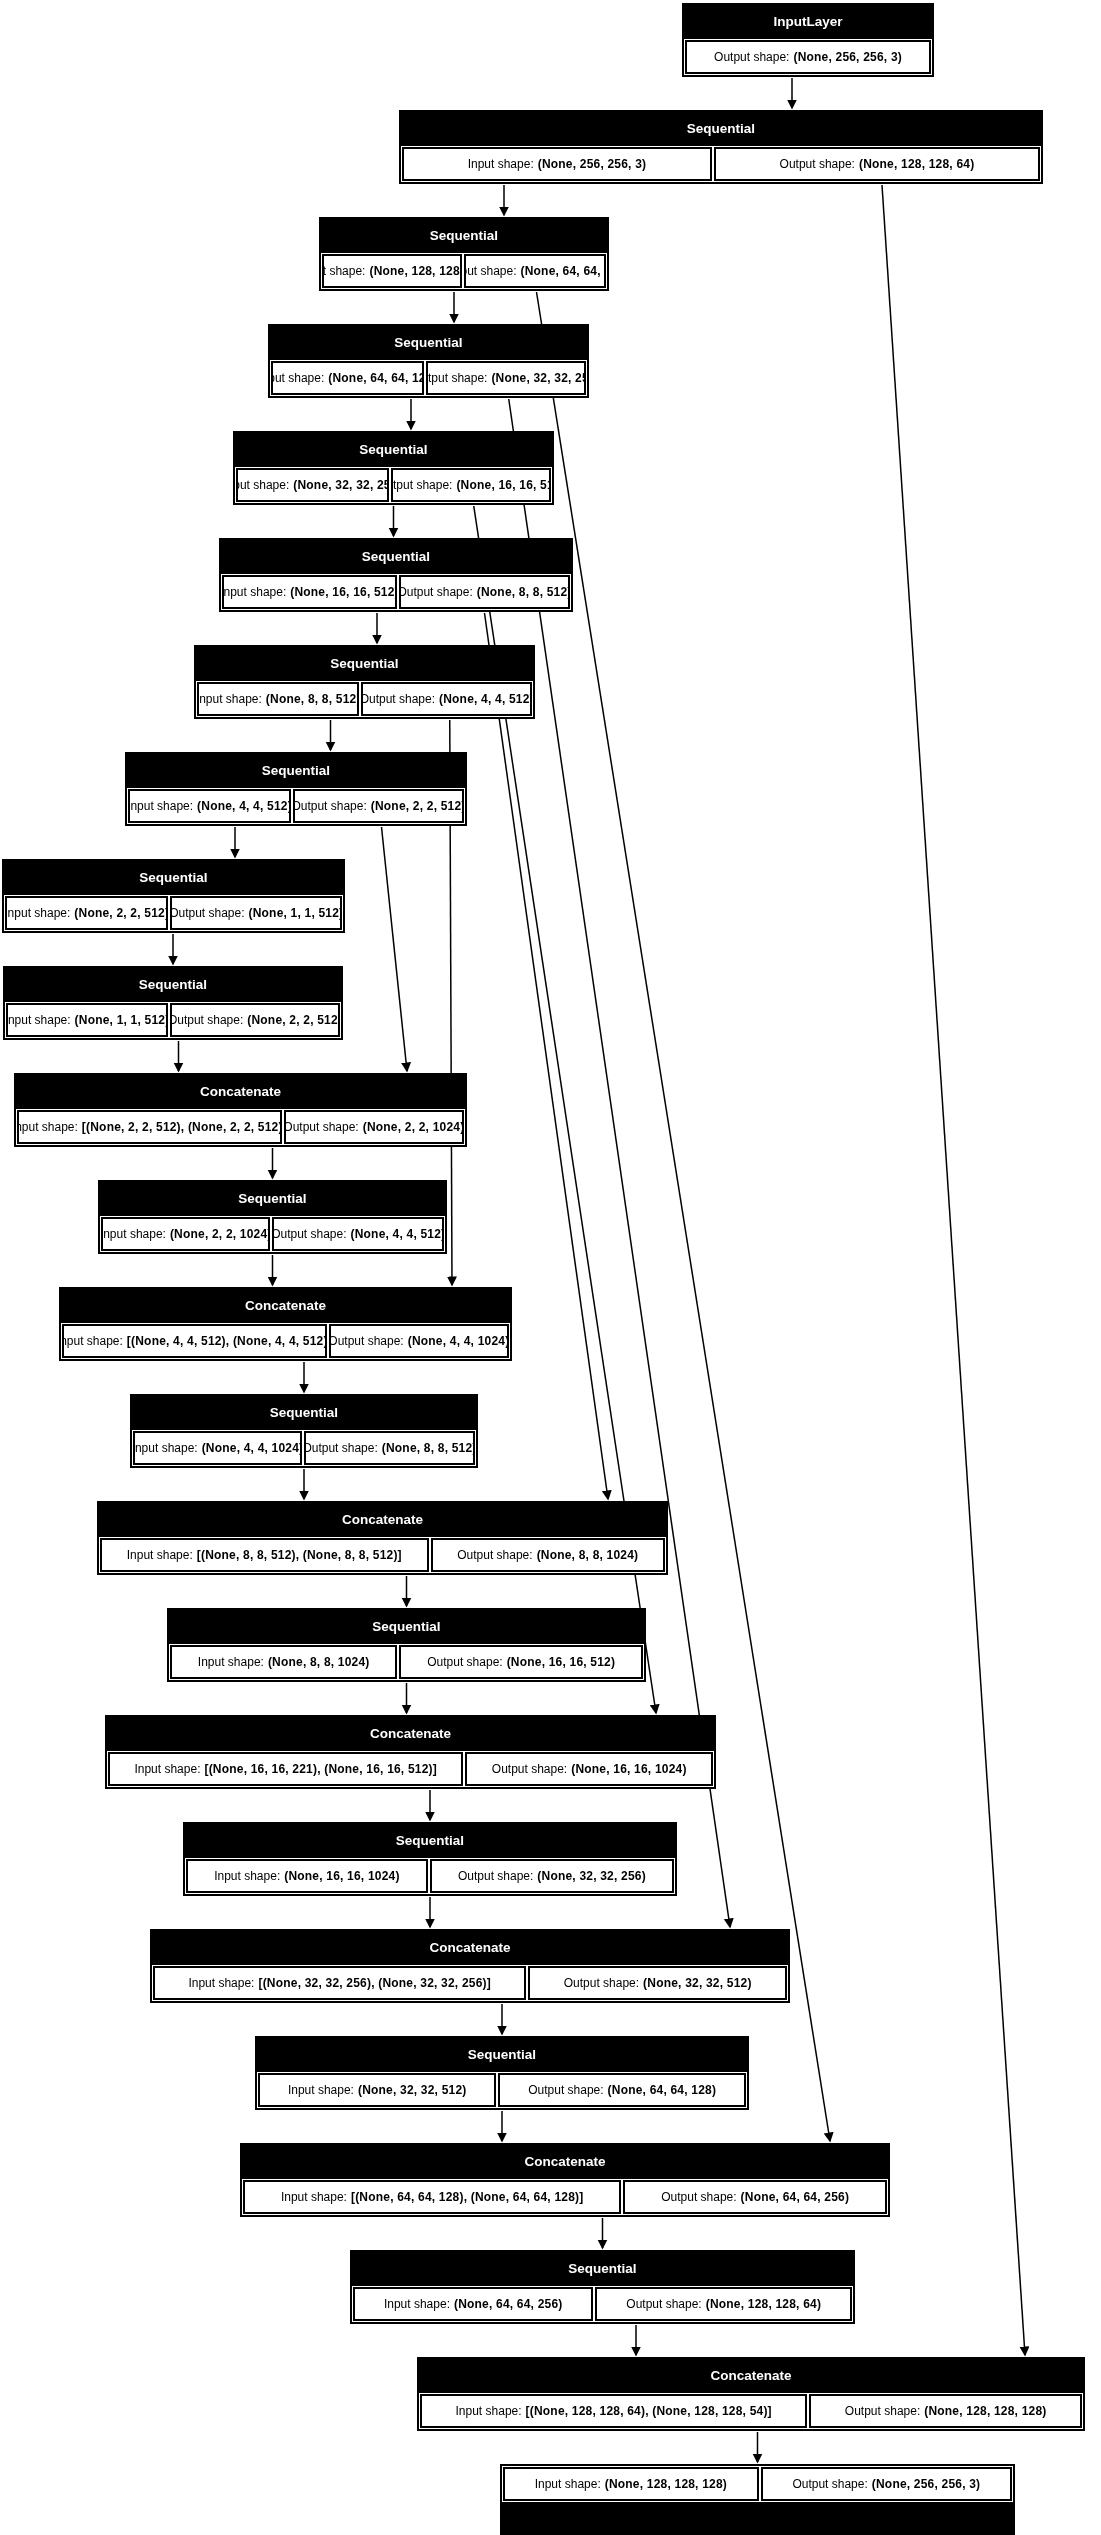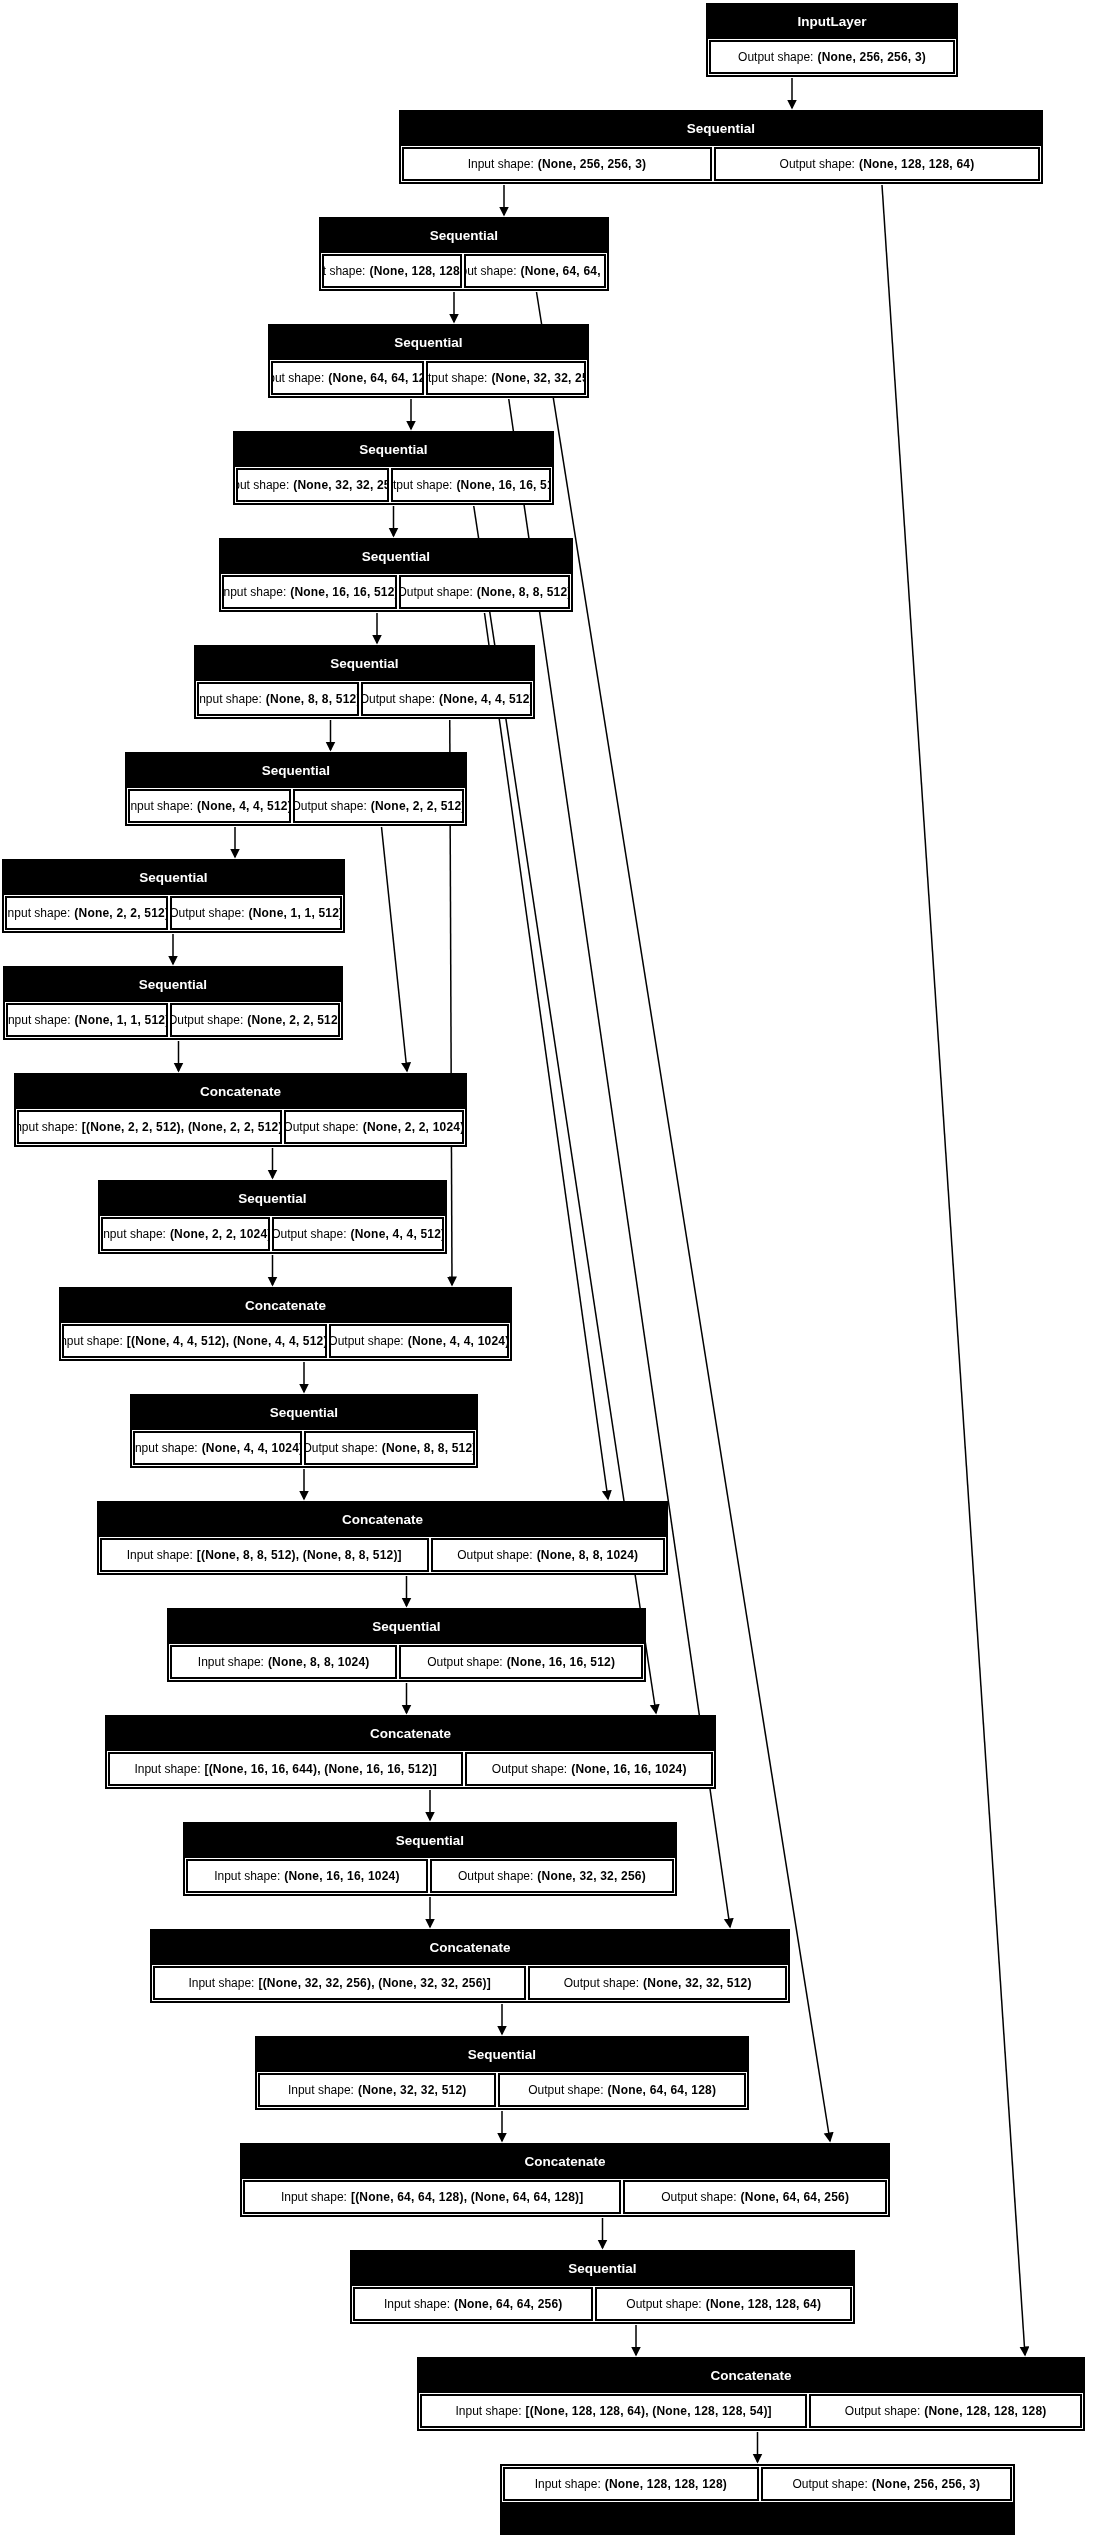--- a/index.html
+++ b/index.html
@@ -62,21 +62,21 @@
       <line x1="636" y1="2325" x2="636" y2="2355" stroke="#000000" stroke-width="1.5" marker-end="url(#arrowhead)"></line>
       <line x1="757.5" y1="2432" x2="757.5" y2="2462" stroke="#000000" stroke-width="1.5" marker-end="url(#arrowhead)"></line>
       <line x1="381.5" y1="827" x2="407" y2="1071" stroke="#000000" stroke-width="1.5" marker-end="url(#arrowhead)"></line>
       <line x1="449.75" y1="720" x2="452" y2="1285" stroke="#000000" stroke-width="1.5" marker-end="url(#arrowhead)"></line>
       <line x1="484.5" y1="613" x2="608" y2="1499" stroke="#000000" stroke-width="1.5" marker-end="url(#arrowhead)"></line>
       <line x1="473.75" y1="506" x2="656" y2="1713" stroke="#000000" stroke-width="1.5" marker-end="url(#arrowhead)"></line>
       <line x1="508.75" y1="399" x2="730" y2="1927" stroke="#000000" stroke-width="1.5" marker-end="url(#arrowhead)"></line>
       <line x1="536.5" y1="292" x2="830" y2="2141" stroke="#000000" stroke-width="1.5" marker-end="url(#arrowhead)"></line>
       <line x1="882" y1="185" x2="1025" y2="2355" stroke="#000000" stroke-width="1.5" marker-end="url(#arrowhead)"></line>
     </svg>
-<div class="node" style="left: 706px; top: 3px; width: 252px;">
+<div class="node" style="left: 682px; top: 3px; width: 252px;">
       <div class="ntitle">InputLayer</div>
       <div class="nbody">
         <div class="cell">
           <span>Output shape:</span>
           <b>(None, 256, 256, 3)</b>
         </div>
       </div>
     </div>
     <div class="node" style="left: 399px; top: 110px; width: 644px;">
       <div class="ntitle">Sequential</div>
@@ -271,21 +271,21 @@
           <span>Output shape:</span>
           <b>(None, 16, 16, 512)</b>
         </div>
       </div>
     </div>
     <div class="node" style="left: 105px; top: 1715px; width: 611px;">
       <div class="ntitle">Concatenate</div>
       <div class="nbody">
         <div class="cell">
           <span>Input shape:</span>
-          <b>[(None, 16, 16, 644), (None, 16, 16, 512)]</b>
+          <b>[(None, 16, 16, 221), (None, 16, 16, 512)]</b>
         </div>
         <div class="cell">
           <span>Output shape:</span>
           <b>(None, 16, 16, 1024)</b>
         </div>
       </div>
     </div>
     <div class="node" style="left: 183px; top: 1822px; width: 494px;">
       <div class="ntitle">Sequential</div>
       <div class="nbody">

